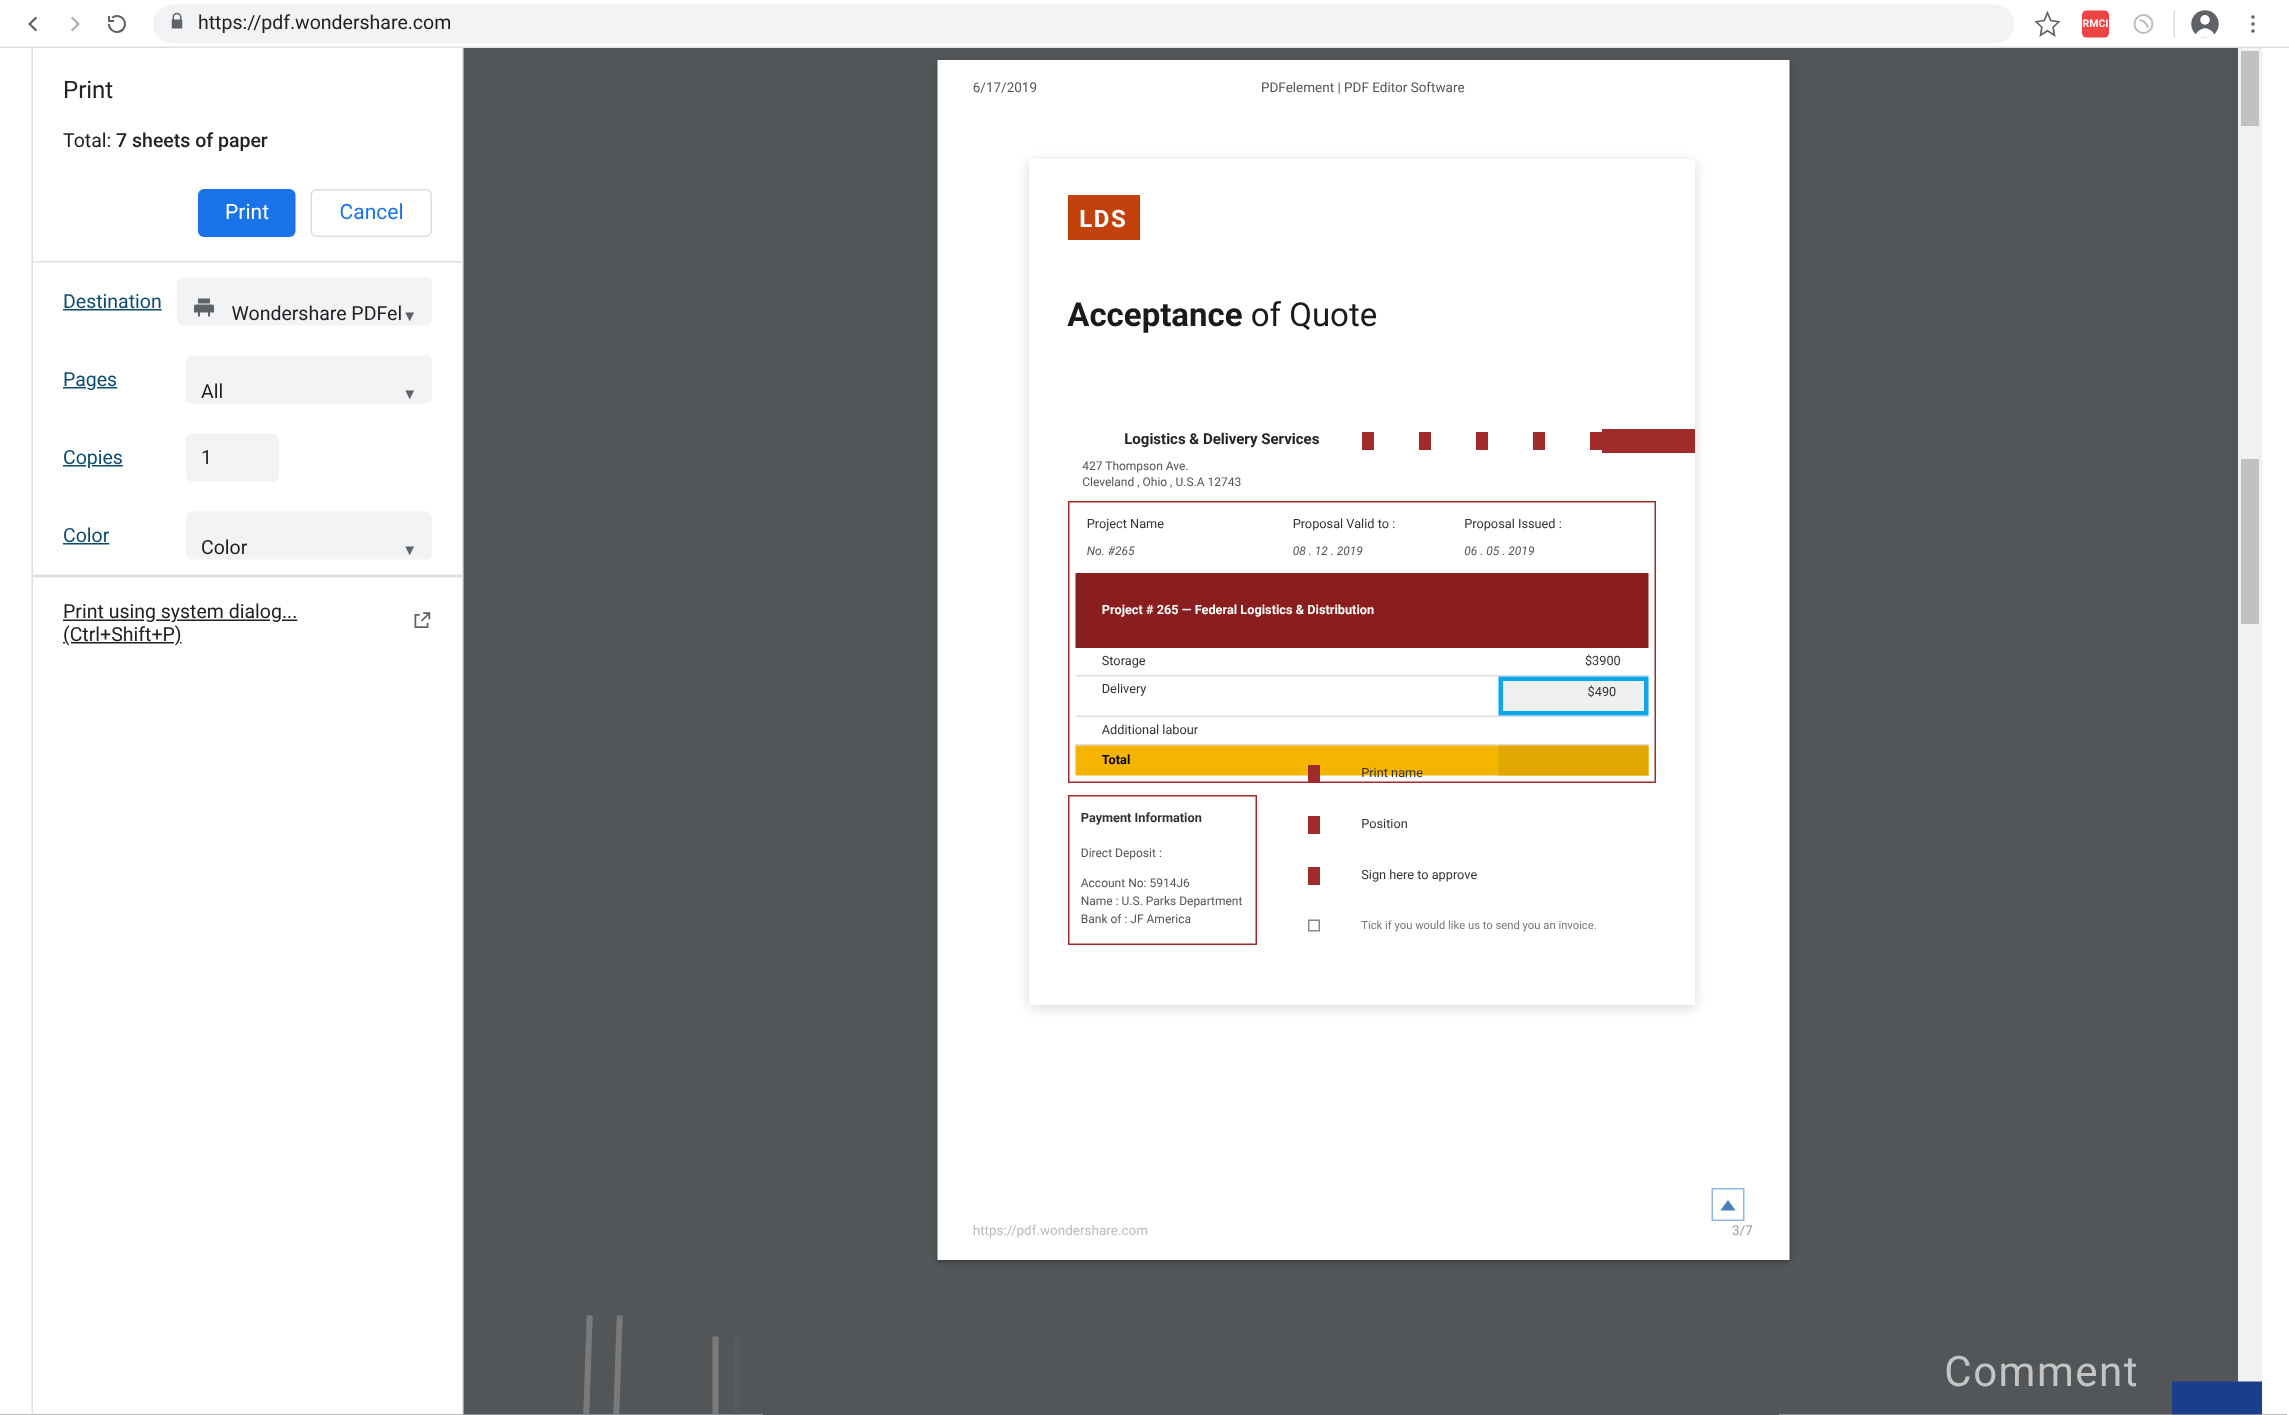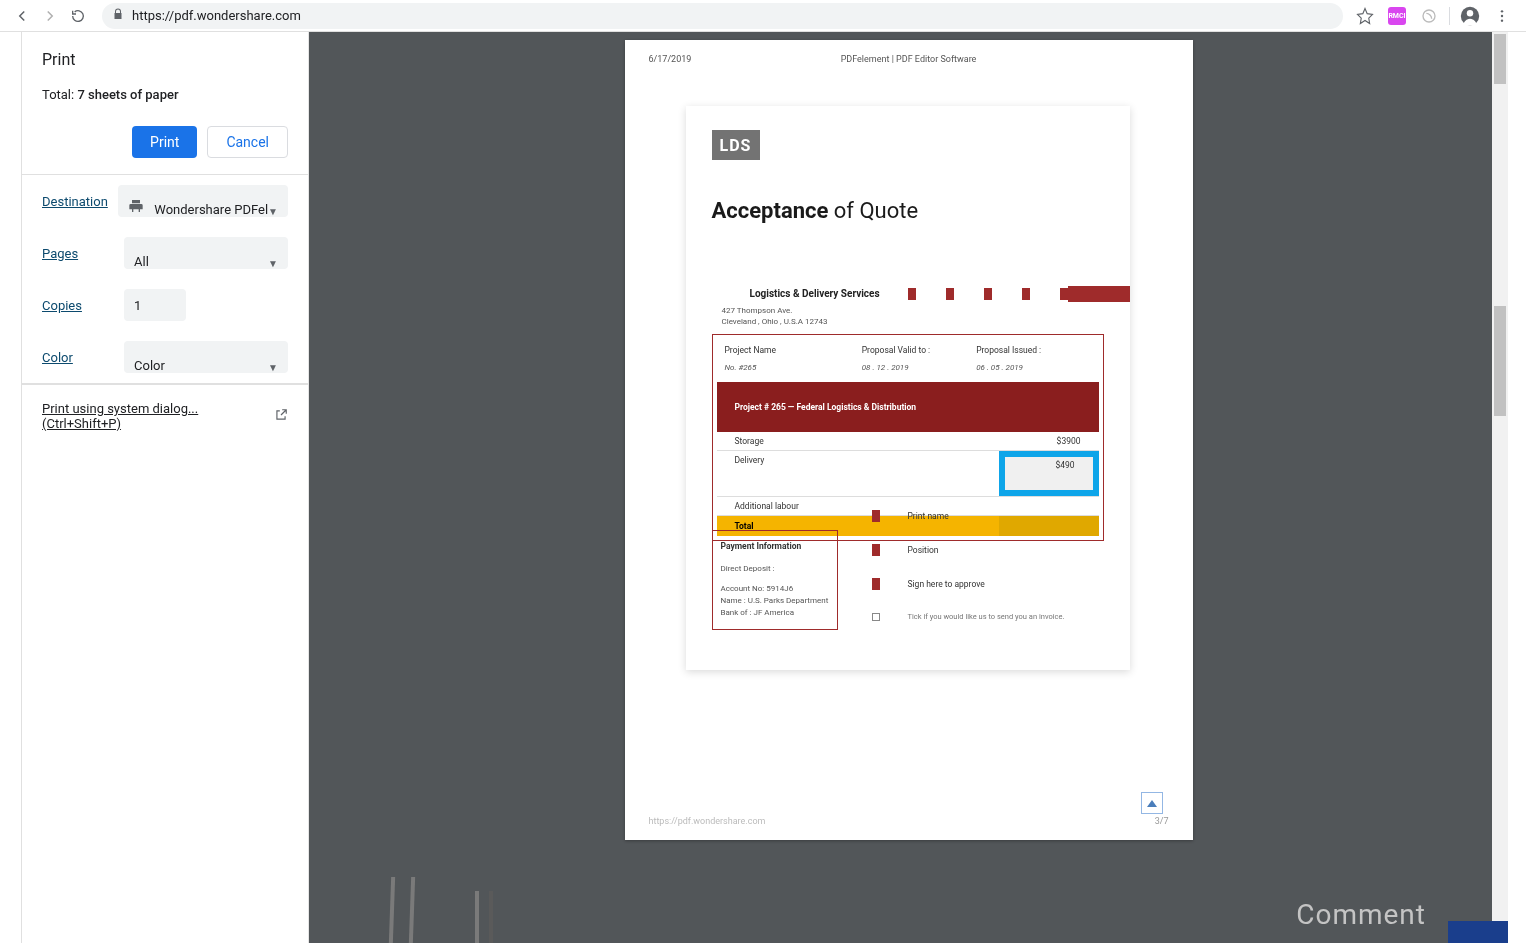--- a/index.html
+++ b/index.html
@@ -6,21 +6,21 @@
   body { width: 1526px; height: 943px; overflow: hidden; background: #f1f3f4; }
 
   
   .browser-chrome { height: 32px; background: #fff; display: flex; align-items: center; padding: 0 8px; border-bottom: 1px solid #e0e0e0; }
   .nav-btn { width: 28px; height: 28px; display: flex; align-items: center; justify-content: center; color: #5f6368; cursor: pointer; border-radius: 50%; }
   .nav-btn.disabled { color: #b0b0b0; }
   .address-bar { flex: 1; height: 26px; margin: 0 10px; background: #f1f3f4; border-radius: 14px; display: flex; align-items: center; padding: 0 10px; font-size: 13px; color: #202124; }
   .lock-icon { color: #5f6368; margin-right: 8px; }
   .chrome-right { display: flex; align-items: center; gap: 8px; padding-right: 4px; }
   .chrome-right .ico { width: 24px; height: 24px; display:flex; align-items:center; justify-content:center; color:#5f6368; }
-  .ext-badge { width:18px; height:18px; background:#d946ef; color:#fff; font-size:7px; display:flex; align-items:center; justify-content:center; border-radius:3px; font-weight:bold; }
+  .ext-badge { width:18px; height:18px; background:#ef4444; color:#fff; font-size:7px; display:flex; align-items:center; justify-content:center; border-radius:3px; font-weight:bold; }
 
   
   .app { display: flex; height: calc(100% - 32px); position: relative; }
   .left-strip { width: 22px; background: #fff; border-right: 1px solid #e0e0e0; }
   .print-panel { width: 287px; background: #fff; display: flex; flex-direction: column; font-size: 13px; color: #202124; border-right: 1px solid rgba(0,0,0,0.1); }
   .panel-header { padding: 18px 20px 14px 20px; }
   .panel-title { font-size: 16px; font-weight: 400; margin-bottom: 18px; }
   .total-line { font-size: 13px; }
   .total-line .count { font-weight: 500; }
   .panel-buttons { display:flex; justify-content:flex-end; gap:10px; padding: 10px 20px 16px 20px; }
@@ -44,21 +44,21 @@
   .preview-area { flex:1; background:#525659; position:relative; overflow:hidden; }
   .vscroll { position:absolute; right:0; top:0; width:16px; height:100%; background:#f1f1f1; }
   .vscroll-thumb { position:absolute; right:2px; top:2px; width:12px; height:50px; background:#c1c1c1; border-radius:0; }
   .vscroll-thumb2 { position:absolute; right:2px; top:274px; width:12px; height:110px; background:#c1c1c1; }
   .page { position:absolute; left:50%; transform:translateX(-50%); top:8px; width:568px; height:800px; background:#fff; box-shadow:0 1px 3px rgba(0,0,0,0.3); }
   .page-header { position:absolute; top:14px; left:24px; right:24px; display:flex; justify-content:space-between; font-size:9px; color:#555; }
   .page-header .center { position:absolute; left:50%; transform:translateX(-50%); top:0; }
   .page-footer { position:absolute; bottom:14px; left:24px; right:24px; display:flex; justify-content:space-between; font-size:9px; color:#999; }
 
   .doc-card { position:absolute; left:61px; top:66px; width:444px; height:564px; background:#fff; box-shadow:0 2px 8px rgba(0,0,0,0.15); }
-  .logo { position:absolute; left:26px; top:24px; width:48px; height:30px; background:#737373; color:#fff; font-weight:bold; font-size:16px; display:flex; align-items:center; justify-content:center; letter-spacing:1px; }
+  .logo { position:absolute; left:26px; top:24px; width:48px; height:30px; background:#c2410c; color:#fff; font-weight:bold; font-size:16px; display:flex; align-items:center; justify-content:center; letter-spacing:1px; }
   .doc-title { position:absolute; left:26px; top:92px; font-size:22px; color:#1a1a1a; }
   .doc-title b { font-weight:700; }
   .red-squares { position:absolute; top:182px; right:62px; display:flex; gap:30px; }
   .red-sq { width:8px; height:12px; background:#9f2b2b; }
   .red-bar { position:absolute; top:180px; right:0; width:62px; height:16px; background:#9f2b2b; }
   .supplier { position:absolute; left:36px; top:182px; }
   .supplier .name { font-size:10px; font-weight:bold; color:#222; margin-bottom:6px;padding-left:28px; }
   .supplier .addr { font-size:8px; color:#555; line-height:1.4; }
 
   .info-box { position:absolute; left:26px; top:228px; width:392px; border:1px solid #9f2b2b; padding:10px 0 0 0; }
@@ -66,21 +66,21 @@
   .info-head > div { flex:1; }
   .info-head .c1 { flex:1.2; }
   .info-vals { display:flex; padding:0 12px 10px 12px; font-size:8px; color:#555;font-style:italic; }
   .info-vals > div { flex:1; }
   .info-vals .c1 { flex:1.2; }
 
   .proj-header { background:#8a1e1e; color:#fff; font-size:8.5px; font-weight:bold; padding:20px 18px; margin:0 4px; }
   .line-row { display:flex; border-bottom:1px solid #ddd; padding:4px 18px; margin:0 4px; font-size:8.5px; color:#333; }
   .line-row .desc { flex:1; }
   .line-row .amt { width:70px; text-align:right; }
-  .line-row.delivery .amt-cell { border:6px solid #0ea5e9; background:#f0f0f0; margin:-4px -18px -4px 0; padding:3px 18px 20px 0; width:100px; text-align:right; }
+  .line-row.delivery .amt-cell { border:3px solid #0ea5e9; background:#f0f0f0; margin:-4px -18px -4px 0; padding:3px 18px 7px 0; width:100px; text-align:right; }
   .total-row { background:#f5b400; font-weight:bold; padding:5px 18px; margin:0 4px 4px 4px; font-size:8.5px; display:flex; }
   .total-row .desc { flex:1; }
   .total-row .amt-box { width:100px; background:#e0a800; margin:-5px -18px -5px 0; }
 
   .payment-box { position:absolute; left:26px; top:424px; width:126px; border:1px solid #9f2b2b; padding:10px 8px; }
   .payment-box .ptitle { font-size:8.5px; font-weight:bold; color:#333; margin-bottom:12px; }
   .payment-box .pline { font-size:8px; color:#555; line-height:1.5; }
 
   .sig-area { position:absolute; left:186px; top:404px; }
   .sig-row { display:flex; align-items:center; margin-bottom:22px; }

